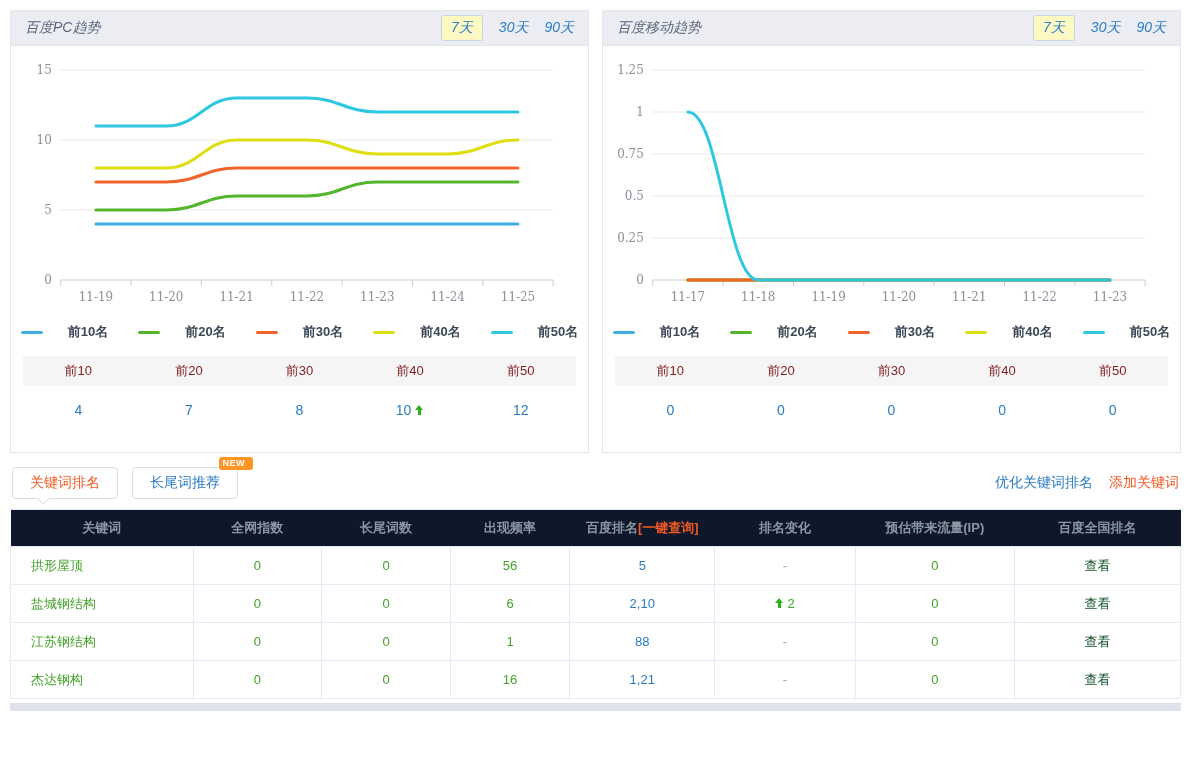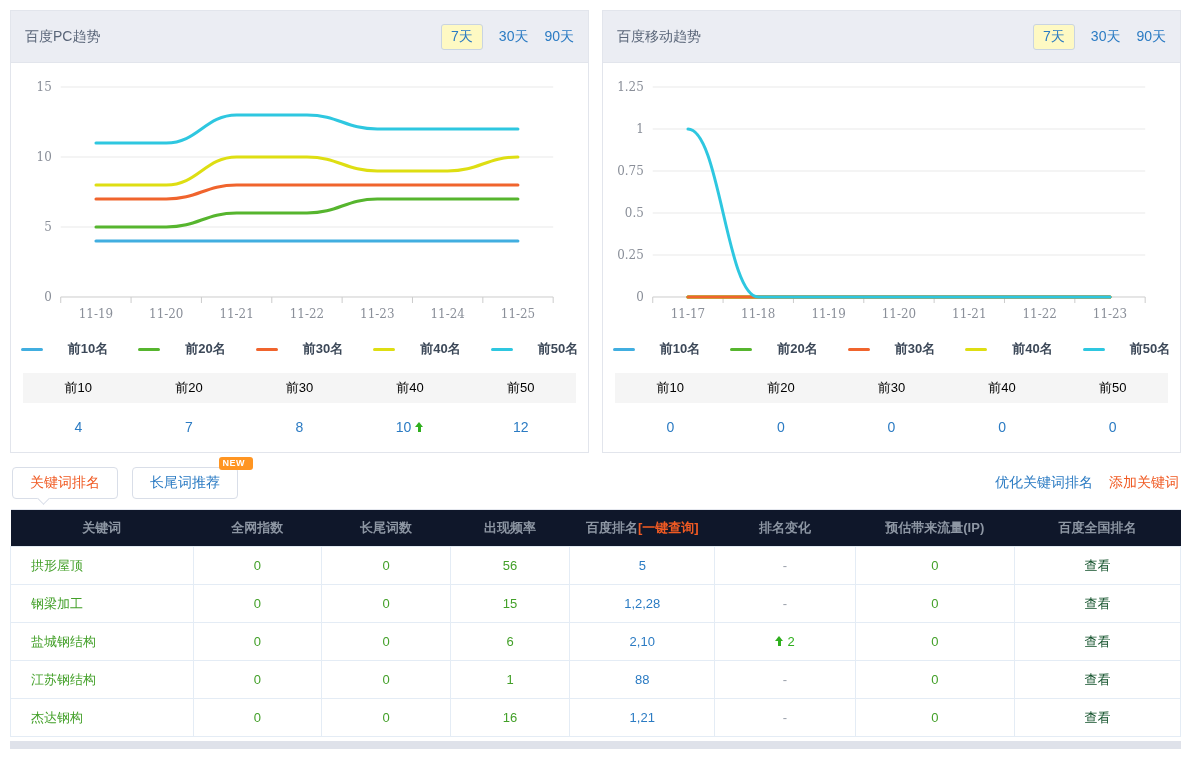--- a/index.html
+++ b/index.html
@@ -1,37 +1,37 @@
 <!DOCTYPE html>
 <html><head>
 <meta charset="utf-8">
 <style>
   * { box-sizing: border-box; }
   html,body { margin:0; padding:0; background:#fff; width:1191px; height:780px; overflow:hidden;
     font-family:"Liberation Sans", sans-serif; color:#333; }
 
   .top-row { display:flex; gap:13px; padding:10px 10px 0 10px; }
   .panel { flex:1 1 0; border:1px solid #e2e5ec; background:#fff; display:flex; flex-direction:column; height:443px; }
-  .panel-header { height:52px; background:#ebedf3; border-bottom:1px solid #e2e5ec; display:flex; align-items:center; padding:0 14px; flex:0 0 auto; }
+  .panel-header { height:35px; background:#ebedf3; border-bottom:1px solid #e2e5ec; display:flex; align-items:center; padding:0 14px; flex:0 0 auto;font-style:italic; }
   .panel-title { font-size:14px; color:#5a6679; }
   .range-tabs { margin-left:auto; display:flex; align-items:center; gap:16px; font-size:14px; }
   .range-tab { color:#2b7bc3; cursor:pointer; }
   .range-tab.active { background:#fef9c3; border:1px solid #c9d4e2; border-radius:3px; padding:3px 9px; }
 
   svg.chart { display:block; width:100%; height:272px; flex:0 0 auto; }
   svg.chart text.tick { font-family:"DejaVu Serif", serif; font-size:12px; fill:#8a8f99; }
 
   .legend { display:flex; justify-content:center; align-items:center; gap:30px; height:28px; flex:0 0 auto; }
   .legend-item { display:flex; align-items:center; cursor:pointer; }
   .legend-swatch { width:22px; height:3px; border-radius:2px; display:inline-block; }
   .legend-label { font-size:13px; font-weight:bold; color:#3c4858; margin-left:25px; }
 
   .stats { margin:10px 12px 0 12px; }
   .stats-head { display:flex; background:#f5f5f5; height:30px; align-items:center; }
-  .stats-head .cell { flex:1; text-align:center; color:#000000; font-size:13px; }
+  .stats-head .cell { flex:1; text-align:center; color:#7f1d1d; font-size:13px; }
   .stats-vals { display:flex; height:48px; align-items:center; }
   .stats-vals .cell { flex:1; text-align:center; font-size:14px; }
   .stats-vals .val { color:#2b7bc3; cursor:pointer; }
 
   .icon-up { display:inline-block; position:relative; width:9px; height:11px; margin-left:4px; vertical-align:-1px; }
   .icon-up::before { content:""; position:absolute; top:0; left:0; border-left:4px solid transparent; border-right:4px solid transparent; border-bottom:5px solid #2faf1e; }
   .icon-up::after { content:""; position:absolute; top:4px; left:2.5px; width:3px; height:6px; background:#2faf1e; }
 
   .kw-section { margin:10px 10px 0 10px; }
   .kw-top { display:flex; align-items:center; padding:4px 2px 10px 2px; }
@@ -268,30 +268,20 @@
           <td class="txt-green">拱形屋顶</td>
           <td class="txt-green">0</td>
           <td class="txt-green">0</td>
           <td class="txt-green">56</td>
           <td class="txt-blue">5</td>
           <td class="txt-dash">-</td>
           <td class="txt-green">0</td>
           <td><span class="action-link">查看</span></td>
         </tr>
         <tr>
-          <td class="txt-green">钢梁加工</td>
-          <td class="txt-green">0</td>
-          <td class="txt-green">0</td>
-          <td class="txt-green">15</td>
-          <td class="txt-blue">1,2,28</td>
-          <td class="txt-dash">-</td>
-          <td class="txt-green">0</td>
-          <td><span class="action-link">查看</span></td>
-        </tr>
-        <tr>
           <td class="txt-green">盐城钢结构</td>
           <td class="txt-green">0</td>
           <td class="txt-green">0</td>
           <td class="txt-green">6</td>
           <td class="txt-blue">2,10</td>
           <td><span class="change-up"><span class="icon-up" style="margin-left: 0px; margin-right: 3px;"></span><span>2</span></span></td>
           <td class="txt-green">0</td>
           <td><span class="action-link">查看</span></td>
         </tr>
         <tr>

